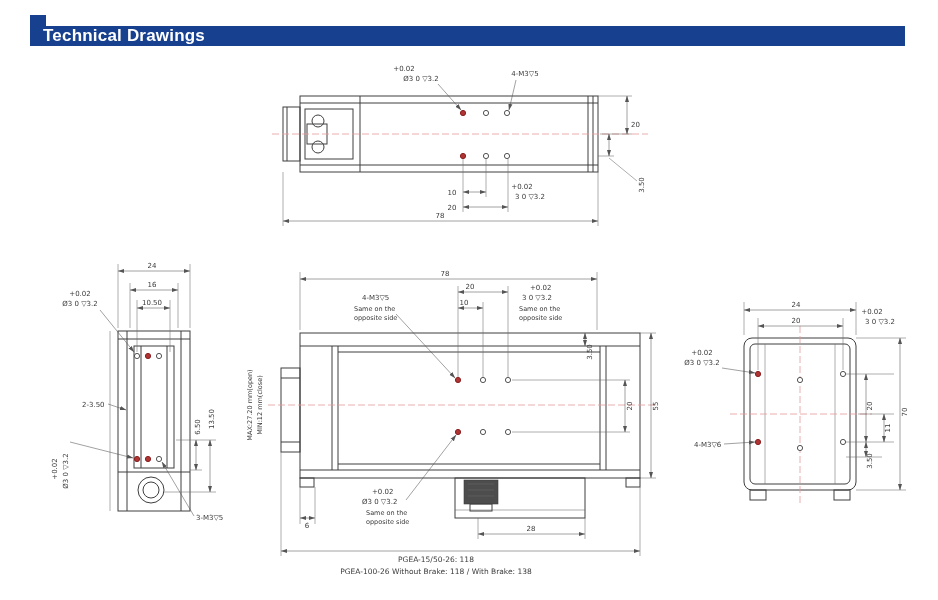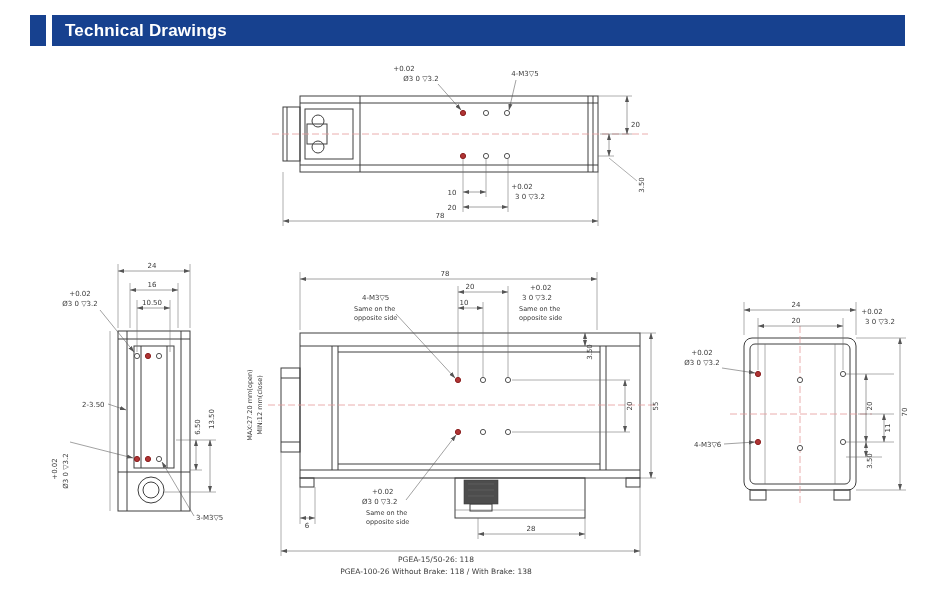--- a/index.html
+++ b/index.html
@@ -1,19 +1,19 @@
 <!DOCTYPE html>
 <html><head>
 <meta charset="utf-8">
 <style>
   * { margin:0; padding:0; box-sizing:border-box; }
   html,body { background:#ffffff; }
   body { width:938px; height:600px; font-family:"Liberation Sans", sans-serif; }
   .page { position:relative; width:938px; height:600px; background:#ffffff; overflow:hidden; }
-  .banner { position:absolute; top:15px; left:30px; width:875px; height:31px; display:flex; z-index:2; }
+  .banner { position:absolute; top:15px; left:30px; width:875px; height:31px; display:flex; z-index:2;flex-direction:column; }
   .banner-chip { width:16px; height:31px; background:#17418f; margin-right:6px; }
   .banner-bar { flex:1; background:#17418f; display:flex; align-items:center; padding-left:13px; }
   .banner-title { color:#ffffff; font-size:17px; font-weight:bold; letter-spacing:.2px; }
   svg.drawing { position:absolute; top:0; left:0; }
   svg text { font-family:"DejaVu Sans", sans-serif; font-size:7px; fill:#3a3a3a; }
   svg text.note { font-size:6.5px; }
   svg text.ftr { font-size:7.5px; }
   .ln   { stroke:#3f3f3f; stroke-width:1;   fill:none; }
   .thin { stroke:#6a6a6a; stroke-width:.55; fill:none; }
   .dim  { stroke:#555;    stroke-width:.55; fill:none; marker-start:url(#arr); marker-end:url(#arr); }

